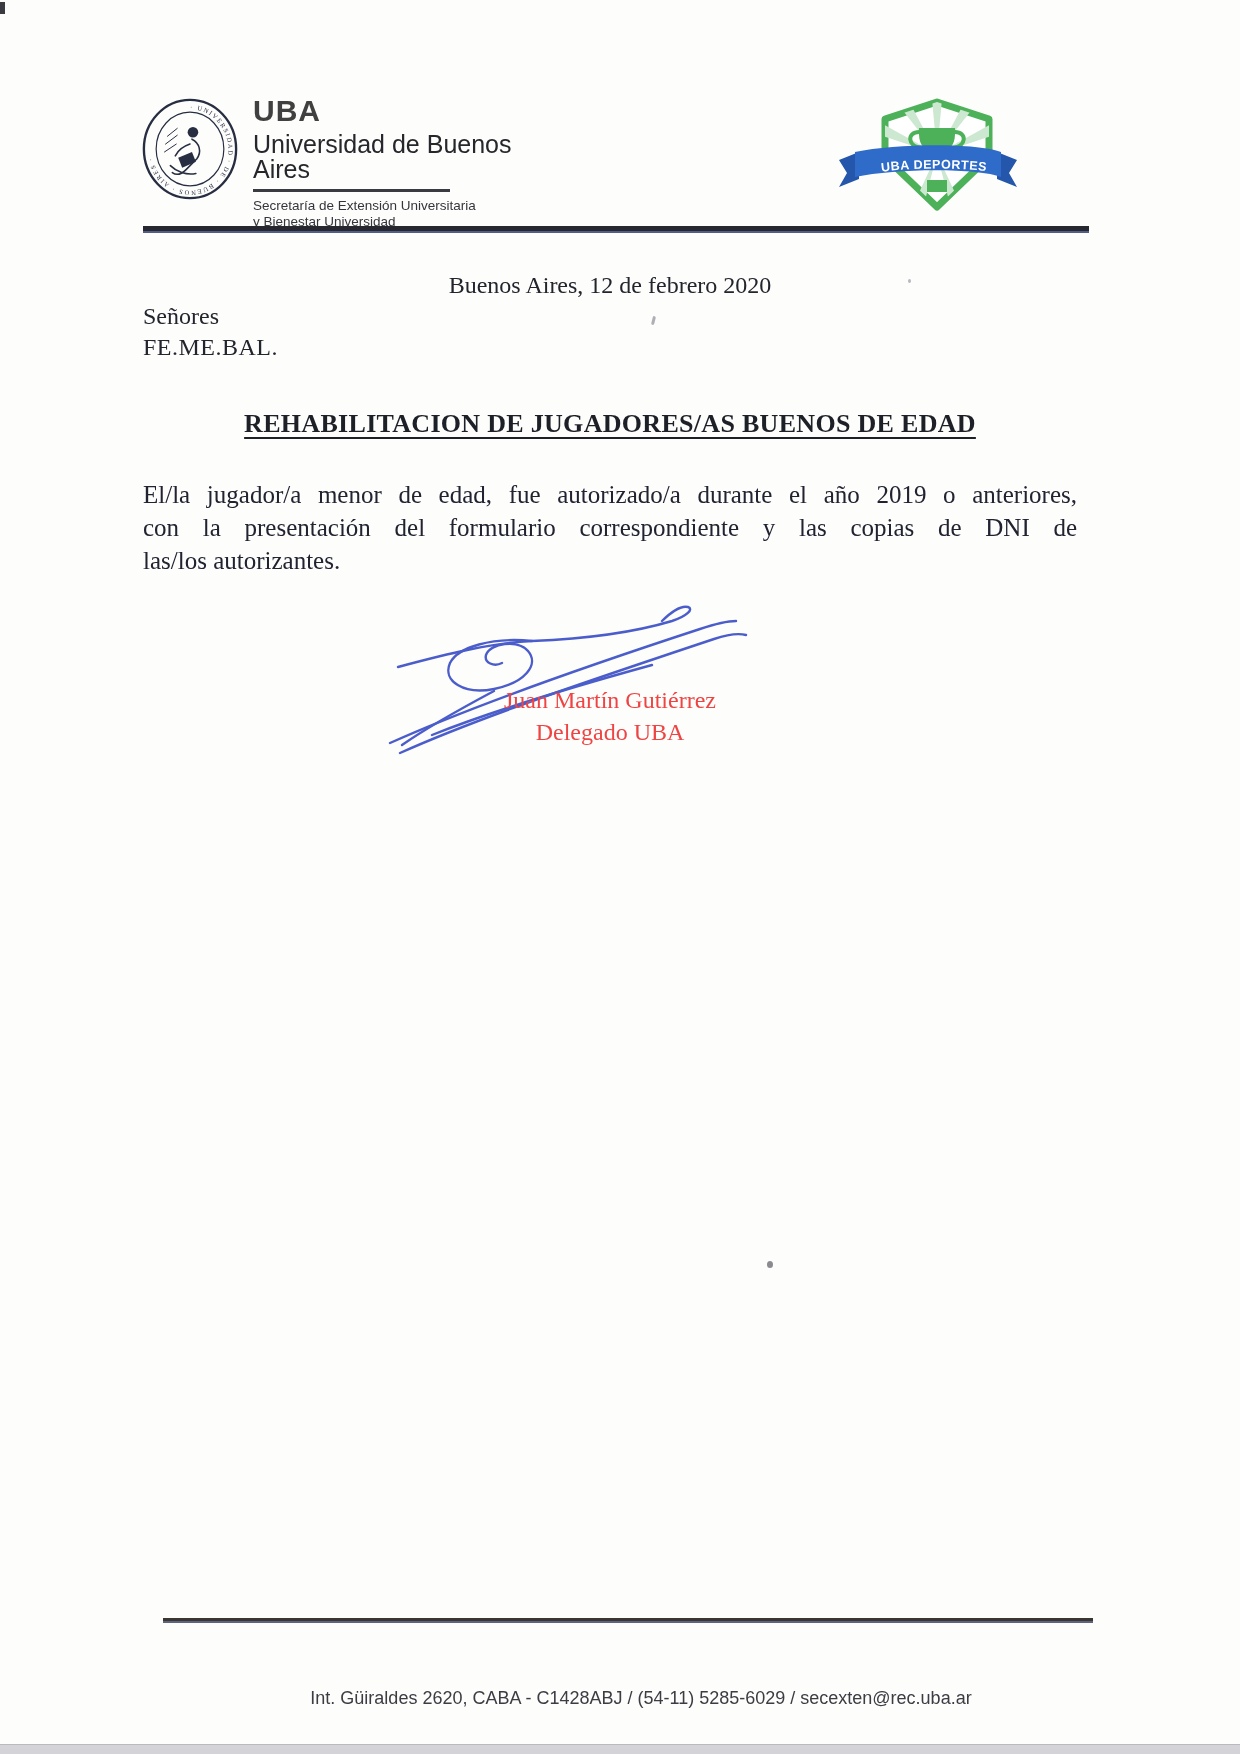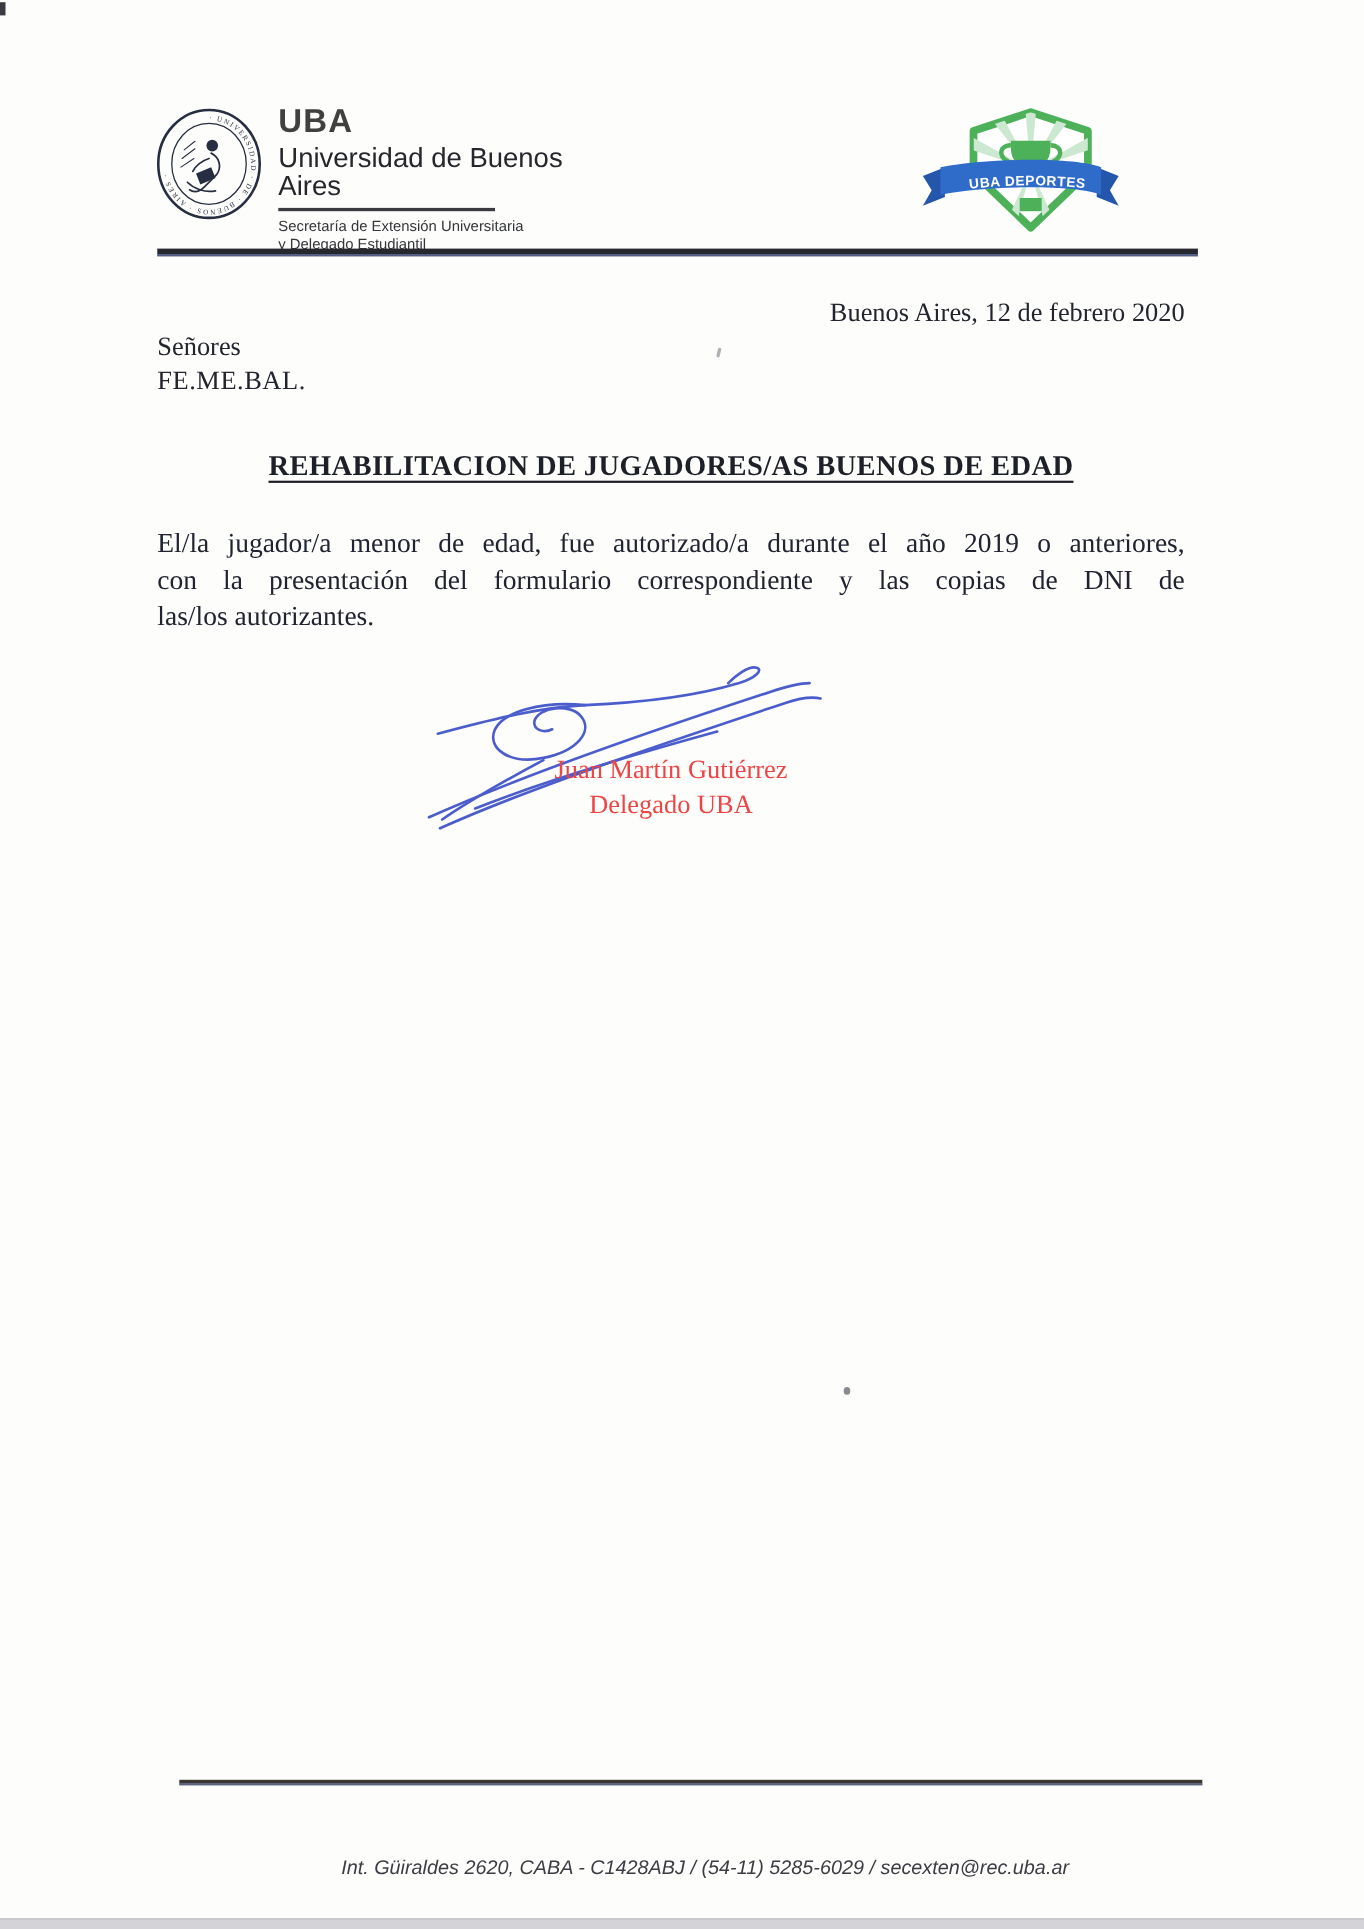--- a/index.html
+++ b/index.html
@@ -22,38 +22,38 @@
   .top-rule{
     position:absolute;left:143px;top:226px;width:946px;height:5px;
     background:#26272f;border-bottom:2px solid rgba(120,140,205,.55);
   }
   .bottom-rule{
     position:absolute;left:163px;top:1618px;width:930px;height:3px;
     background:#3b3630;border-bottom:2px solid rgba(125,145,210,.5);
   }
   
   .content{position:absolute;left:143px;width:934px;}
-  .dateline{top:272px;text-align:right;font-size:24px;}
+  .dateline{top:272px;text-align:center;font-size:24px;}
   .salutation{top:303px;font-size:24px;}
   .recipient{top:334px;font-size:24px;letter-spacing:.5px;}
   .subject{
     top:409px;text-align:center;font-size:26px;font-weight:bold;letter-spacing:.3px;
     text-decoration:underline;text-decoration-thickness:2px;text-underline-offset:5px;
     color:#1e2028;
   }
   .body-line{position:absolute;left:143px;width:934px;font-size:25px;line-height:33px;color:#212331;}
   .just{text-align:justify;text-align-last:justify;}
   .bl1{top:478px;} .bl2{top:511px;} .bl3{top:544px;}
   
   .signature-svg{position:absolute;left:370px;top:593px;width:390px;height:168px;pointer-events:none;}
   .signer{position:absolute;left:143px;top:684px;width:934px;text-align:center;font-size:24px;line-height:32px;color:#ef4444;}
   
   .footer-text{
     position:absolute;left:0;top:1688px;width:1240px;padding-left:42px;box-sizing:border-box;
-    text-align:center;font-family:"Liberation Sans",sans-serif;font-size:18px;color:#3c3d44;font-style:italic;
+    text-align:center;font-family:"Liberation Sans",sans-serif;font-size:18px;color:#3c3d44;
   }
   
   .speck{position:absolute;border-radius:50%;}
   .speck-a{left:652px;top:316px;width:3px;height:9px;background:#6f707c;opacity:.55;transform:rotate(14deg);border-radius:2px;}
   .speck-b{left:767px;top:1261px;width:6px;height:7px;background:#63646e;opacity:.75;}
   .speck-c{left:908px;top:279px;width:3px;height:4px;background:#8b8c96;opacity:.6;}
   .edge-nick{position:absolute;left:0;top:2px;width:5px;height:12px;background:#3a3b40;}
   .scan-bottom{position:absolute;left:0;top:1744px;width:1240px;height:10px;background:#d4d4d8;border-top:1px solid #b9b9c0;}
 </style>
 </head>
@@ -80,21 +80,21 @@
         <path d="M30,70 C36,76 46,80 56,78"></path>
         <path d="M27,40 l10,-8 M25,48 l12,-9 M24,56 l12,-8" stroke-width="1"></path>
       </g>
     </svg>
 
     <div class="uba-block">
       <div class="uba-acronym">UBA</div>
       <div class="uba-name">Universidad de Buenos Aires</div>
       <div class="uba-rule"></div>
       <div class="uba-dept">Secretaría de Extensión Universitaria</div>
-      <div class="uba-dept">y Delegado Estudiantil</div>
+      <div class="uba-dept">y Bienestar Universidad</div>
     </div>
 
     <svg class="deportes" viewBox="0 0 190 128">
       <defs>
         <clipPath id="shieldClip">
           <path d="M104,10 L156,27 L156,65 L104,115 L52,65 L52,27 Z"></path>
         </clipPath>
         <path id="ribbonArc" d="M24,84 C64,74 148,74 178,84" fill="none"></path>
       </defs>
 

